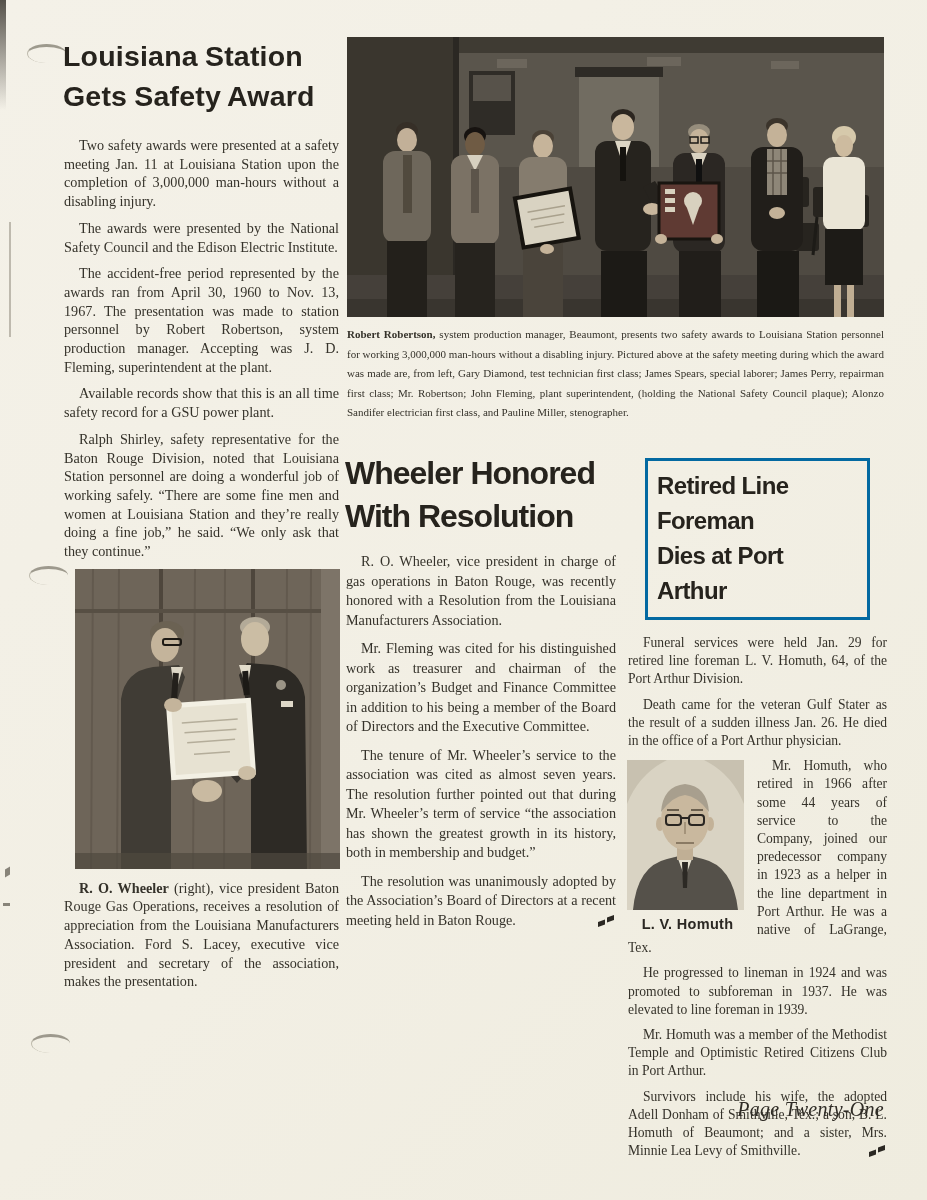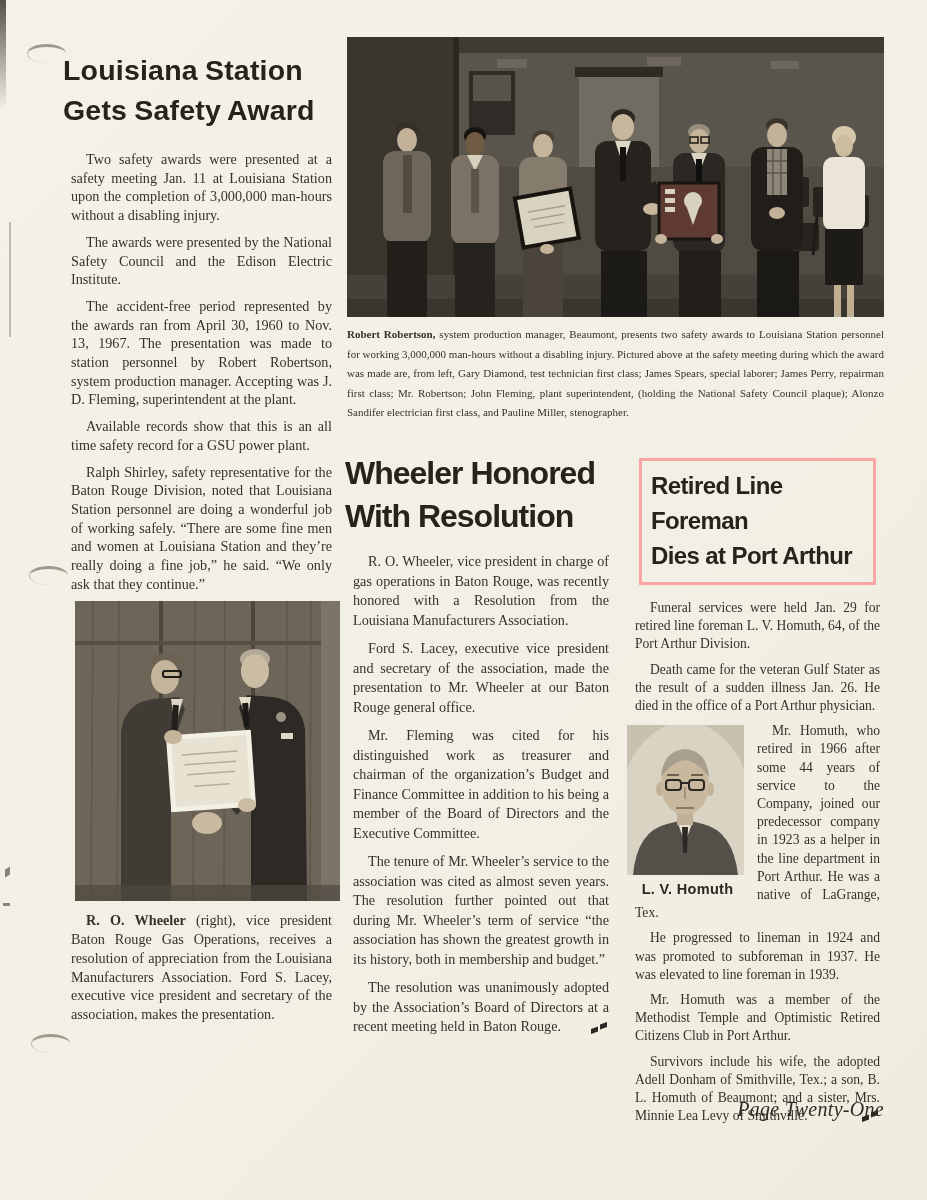--- a/index.html
+++ b/index.html
@@ -18,37 +18,37 @@
   #edge-smudge{position:absolute;left:0;top:0;width:6px;height:110px;
     background:linear-gradient(#55514a,rgba(85,81,74,0));}
   #edge-line{position:absolute;left:9px;top:222px;width:2px;height:115px;
     background:#918d80;opacity:.55;}
   .speck{position:absolute;background:#5a554b;opacity:.7;}
   #speck-1{left:5px;top:868px;width:5px;height:8px;transform:skewY(-30deg);}
   #speck-2{left:3px;top:903px;width:7px;height:3px;}
   
   .article p{
     font-size:14.2px;line-height:18.7px;text-align:justify;
-    text-indent:15px;margin:0 8px 8px;color:#35322a;
+    text-indent:15px;margin:0 1px 8px;color:#35322a;
   }
   .hl-geo,.hl-cond{font-family:"Liberation Sans","DejaVu Sans",sans-serif;
     font-weight:700;color:#26231d;margin:0;}
   .hl-line{display:block;}
   .stretch{transform:scaleY(1.08);transform-origin:left top;}
   
   #safety-headline{margin-bottom:20px;}
   #safety-headline .stretch{font-size:28.5px;line-height:40px;letter-spacing:.2px;word-spacing:-1px;}
   
   #wheeler-headline{margin-bottom:14px;}
   #wheeler-headline .stretch{font-size:32px;line-height:43px;letter-spacing:-1px;}
   
-  #homuth-headline{border:3px solid #fca5a5;padding:7px 9px 9px;margin:0 12px 14px;}
+  #homuth-headline{border:3px solid #0369a1;padding:7px 9px 9px;margin:0 18px 14px;}
   #homuth-headline .stretch{font-size:24px;line-height:35px;letter-spacing:-.6px;transform:scaleY(1.12);}
   
-  #left-col{position:absolute;left:63px;top:50px;width:277px;}
+  #left-col{position:absolute;left:63px;top:36px;width:277px;}
   #group-photo{position:absolute;left:347px;top:37px;width:537px;height:280px;margin:0;}
   #group-caption{position:absolute;left:347px;top:325px;width:537px;
     font-size:11px;line-height:19.6px;text-align:justify;margin:0;}
   #wheeler-col{position:absolute;left:345px;top:452px;width:272px;}
   #wheeler-col p{line-height:19.5px;margin-bottom:9px;}
   #homuth-col{position:absolute;left:627px;top:458px;width:261px;}
   #homuth-col p{font-size:13.6px;line-height:18.2px;margin-bottom:7px;}
   .caption{font-size:13.8px;line-height:19.2px;text-align:justify;margin:0;}
   .caption strong{font-weight:bold;}
   
@@ -259,21 +259,20 @@
 <p id="group-caption" class="caption"><strong>Robert Robertson,</strong><span> system production manager, Beaumont, presents two safety awards to Louisiana Station personnel for working 3,000,000 man-hours without a disabling injury. Pictured above at the safety meeting during which the award was made are, from left, Gary Diamond, test technician first class; James Spears, special laborer; James Perry, repairman first class; Mr. Robertson; John Fleming, plant superintendent, (holding the National Safety Council plaque); Alonzo Sandifer electrician first class, and Pauline Miller, stenographer.</span></p>
 
 <div id="wheeler-col" class="article">
   <h2 class="hl-cond" id="wheeler-headline">
     <span class="stretch">
       <span class="hl-line">Wheeler Honored</span>
       <span class="hl-line">With Resolution</span>
     </span>
   </h2>
   <p>R. O. Wheeler, vice president in charge of gas operations in Baton Rouge, was recently honored with a Resolution from the Louisiana Manufacturers Association.</p>
-  <p>Ford S. Lacey, executive vice president and secretary of the association, made the presentation to Mr. Wheeler at our Baton Rouge general office.</p>
   <p>Mr. Fleming was cited for his distinguished work as treasurer and chairman of the organization’s Budget and Finance Committee in addition to his being a member of the Board of Directors and the Executive Committee.</p>
   <p>The tenure of Mr. Wheeler’s service to the association was cited as almost seven years. The resolution further pointed out that during Mr. Wheeler’s term of service “the association has shown the greatest growth in its history, both in membership and budget.”</p>
   <p class="lastp">
     <span>The resolution was unanimously adopted by the Association’s Board of Directors at a recent meeting held in Baton Rouge.</span>
     <span class="endmark">
       <svg width="17" height="12" viewBox="0 0 17 12">
           <g fill="#2b2823">
             <path d="M0,7 L7,4.5 L7,9.5 L0,12 Z"></path>
             <path d="M9,2.5 L16,0 L16,5 L9,7.5 Z"></path>
           </g>

